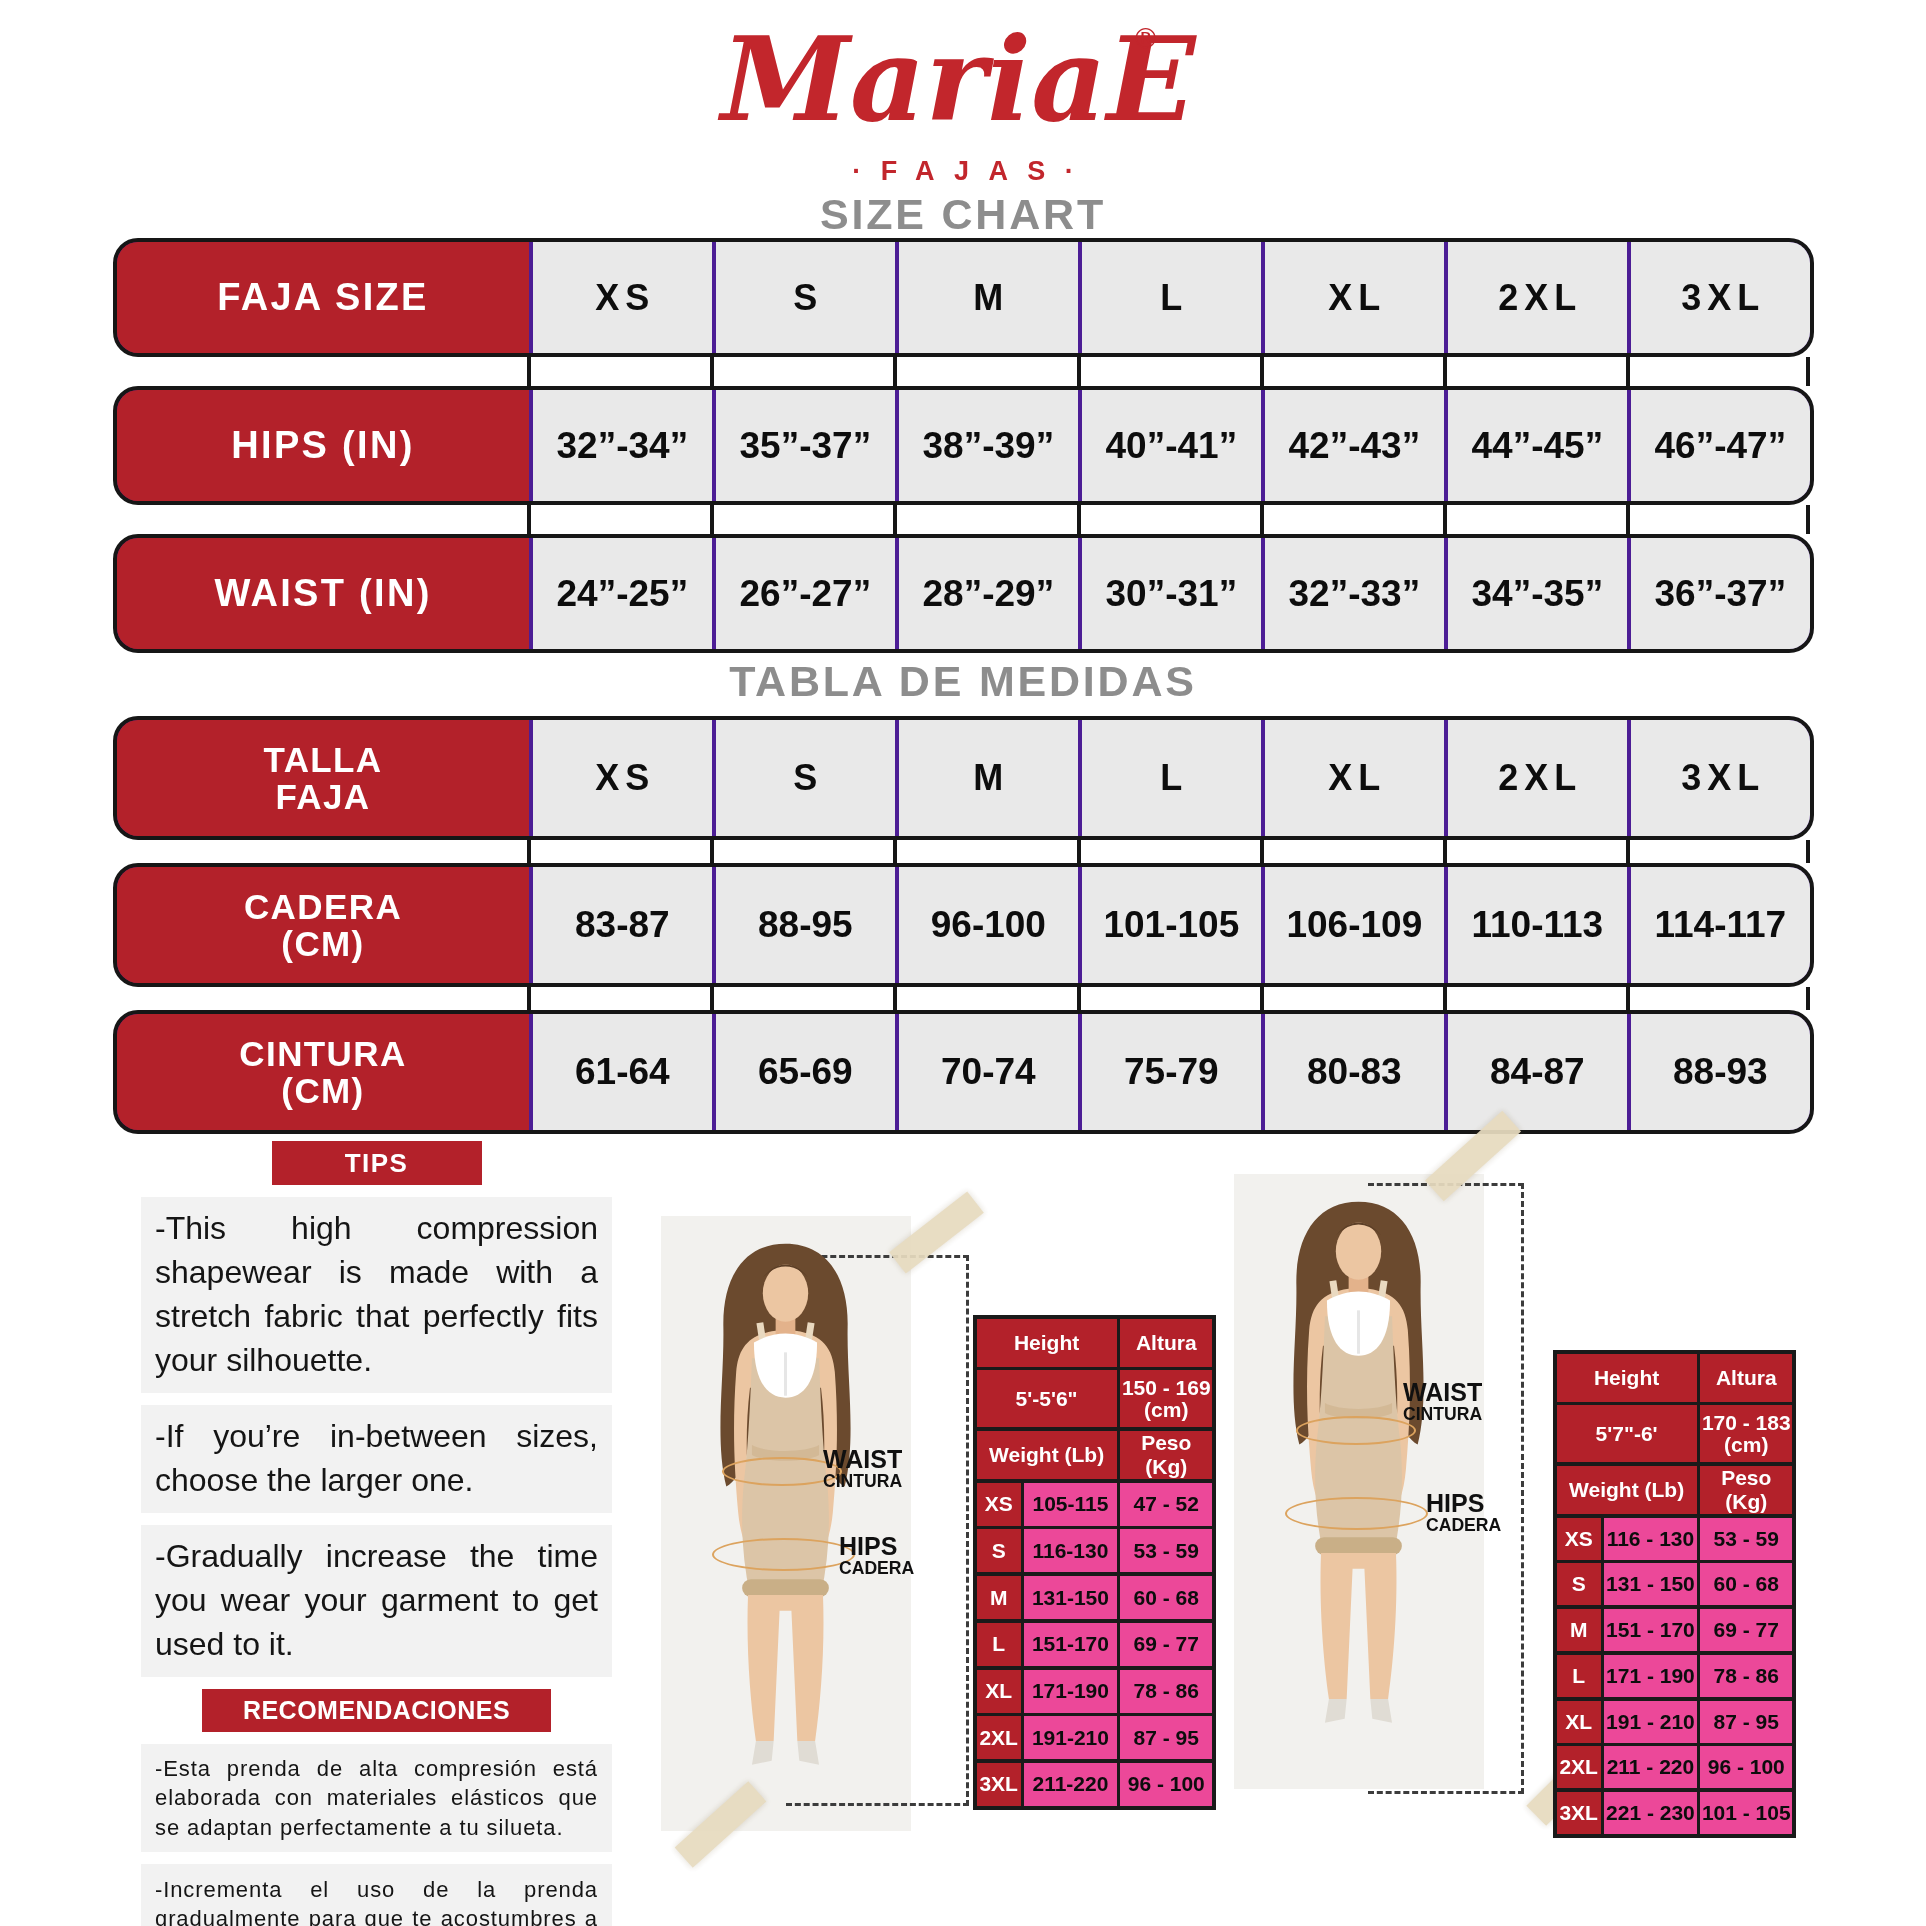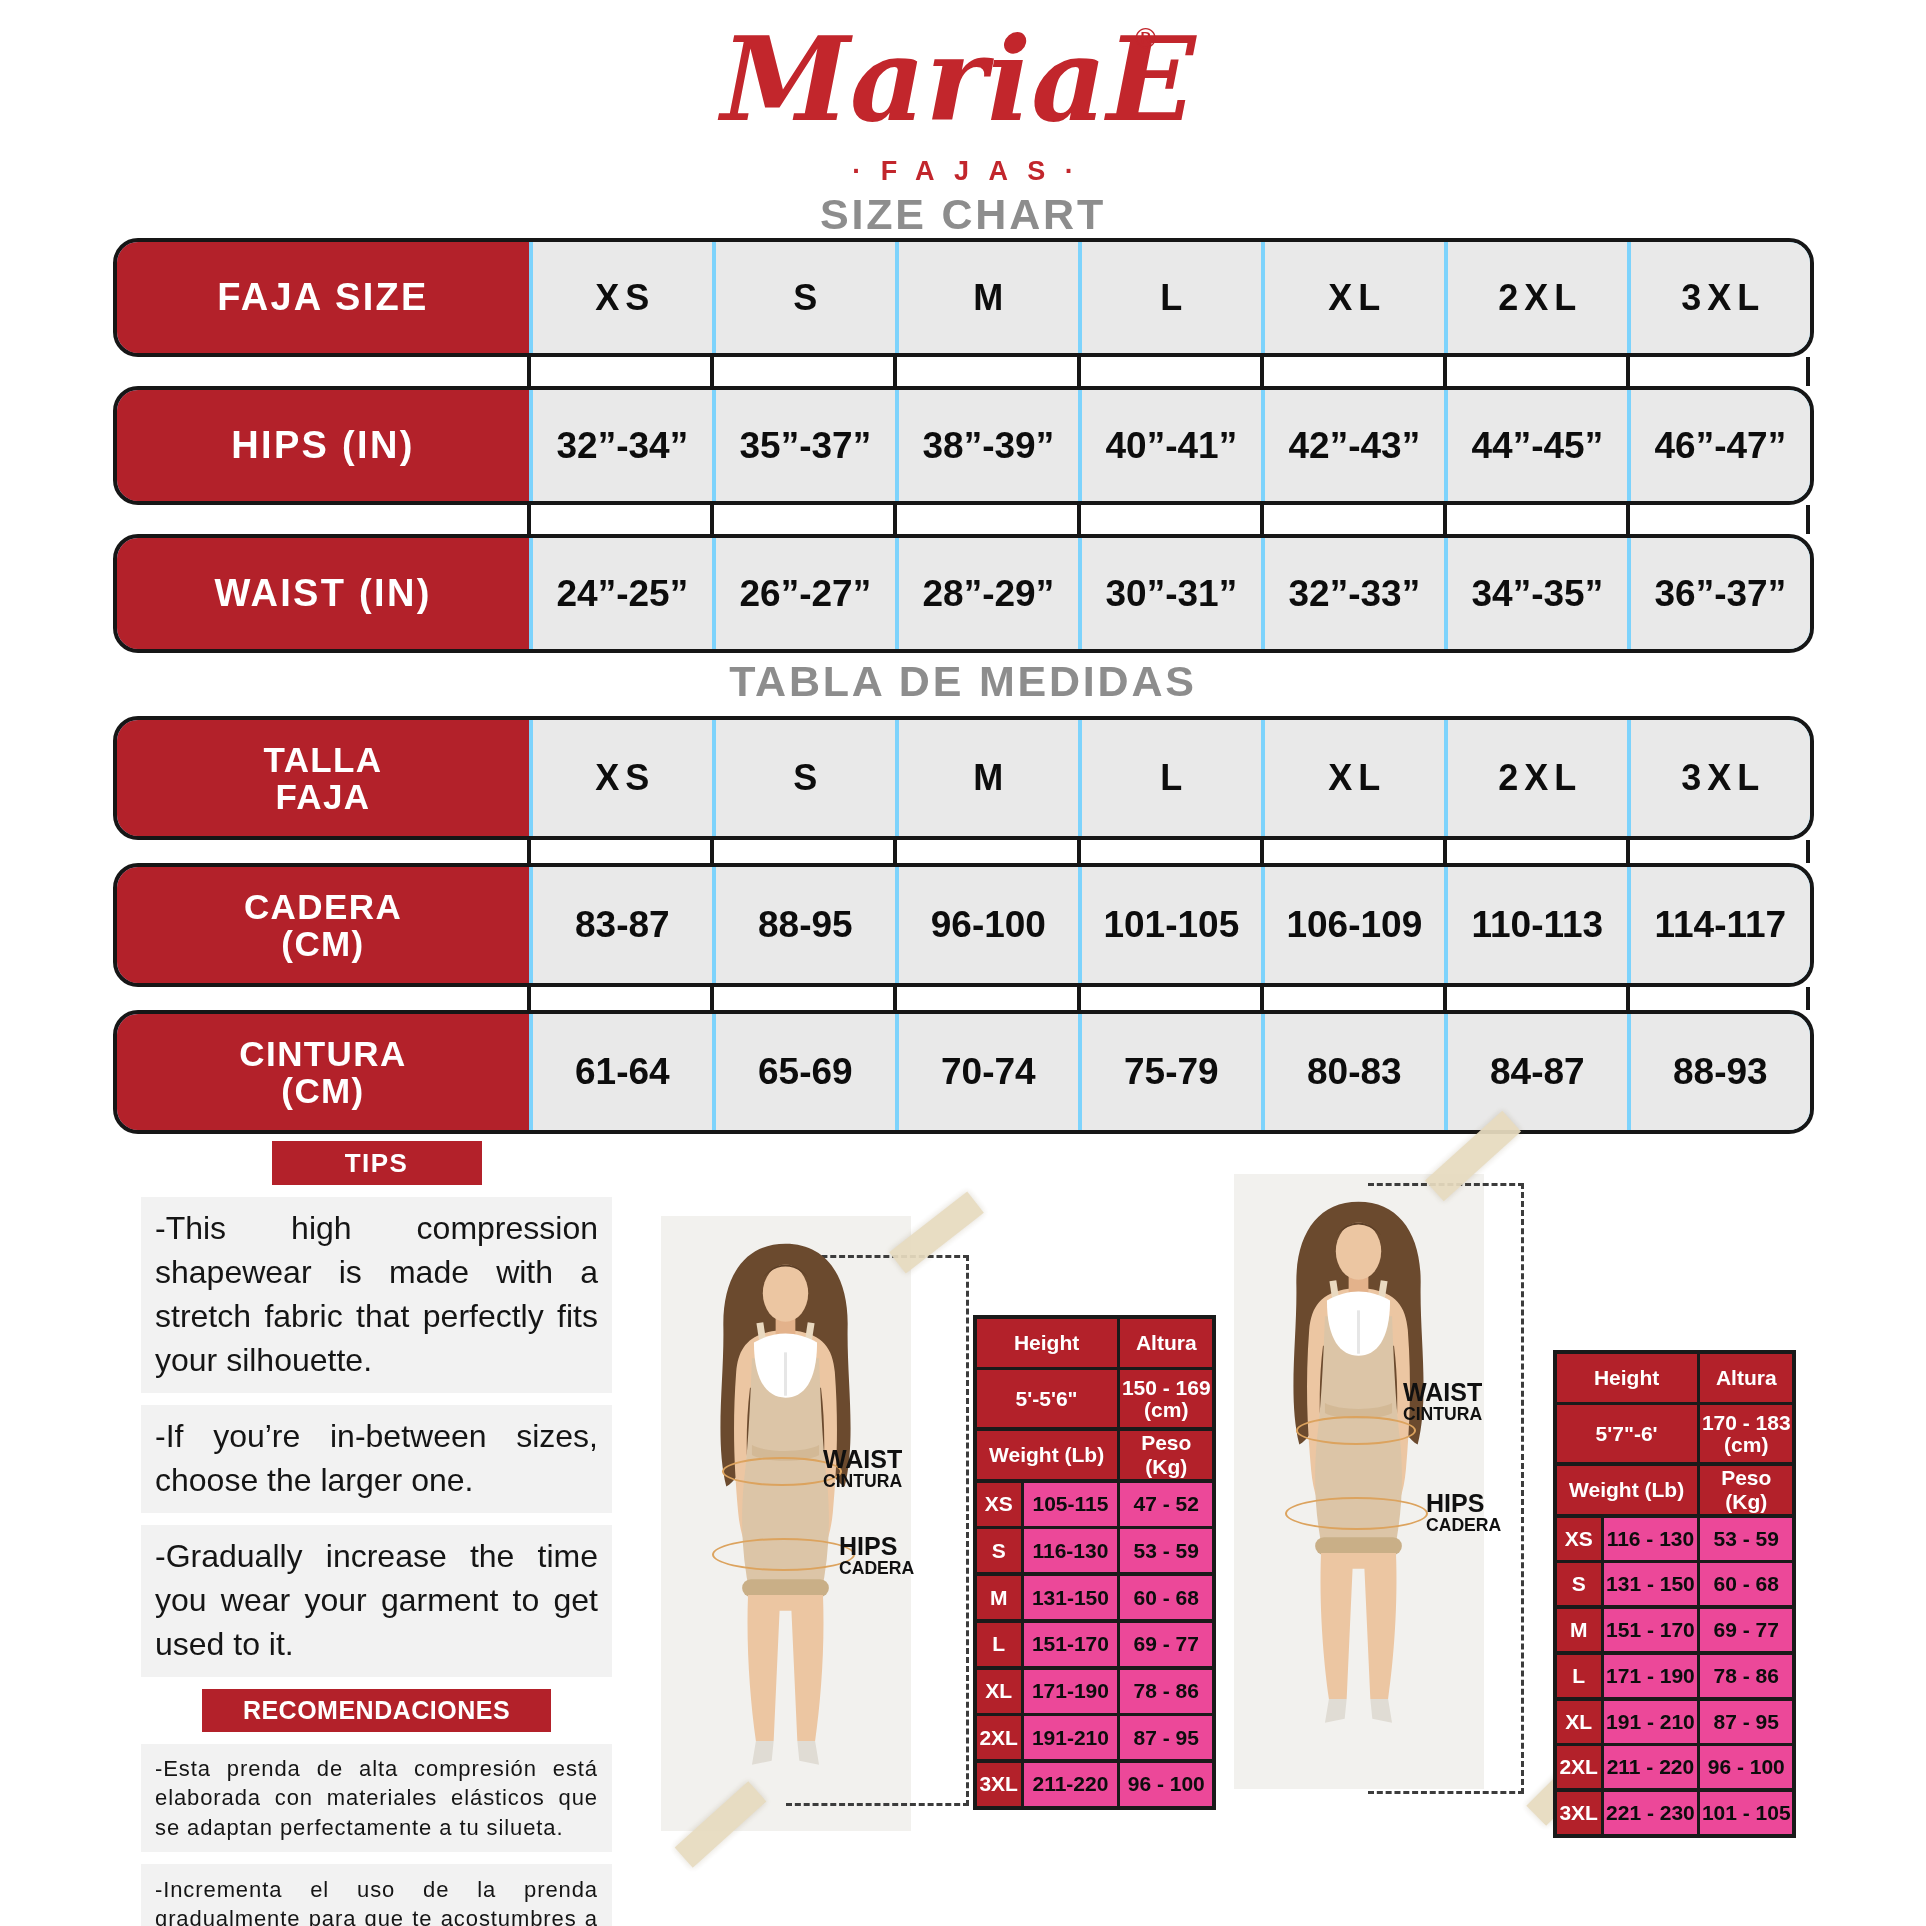--- a/index.html
+++ b/index.html
@@ -8,21 +8,21 @@
 
   
   .logo-svg{position:absolute;left:593px;top:9.2px;width:740px;height:153px;}
   .brand-sub{position:absolute;left:0;top:156px;width:1926px;text-align:center;
     color:#c2262c;font-size:27px;font-weight:bold;letter-spacing:19.4px;padding-left:19.4px;box-sizing:border-box;}
   .big-heading{position:absolute;left:0;width:1926px;text-align:center;color:#8d8d8d;
     font-size:43px;font-weight:bold;letter-spacing:2.8px;}
 
   
   .pill-row{position:absolute;left:113px;width:1701px;display:flex;gap:3.7px;
-    background:#7dd3fc;border:4.2px solid #161616;border-radius:25px;overflow:hidden;box-sizing:border-box;}
+    background:#4c1d95;border:4.2px solid #161616;border-radius:25px;overflow:hidden;box-sizing:border-box;}
   .pill-row .lbl{flex:0 0 412px;background:#b3212a;color:#fff;display:flex;flex-direction:column;
     align-items:center;justify-content:center;font-weight:bold;line-height:1.06;}
   .pill-row .val{flex:1 1 0;background:#e9e9e9;color:#0d0d0d;display:flex;align-items:center;
     justify-content:center;font-weight:bold;}
   .row-h1{height:119px;}
   .row-h2{height:124px;}
   .f-label{font-size:38px;letter-spacing:2.3px;}
   .f-label2{font-size:35px;letter-spacing:1.4px;}
   .f-size{font-size:36px;letter-spacing:6px;padding-left:6px;}
   .f-val{font-size:37px;}

